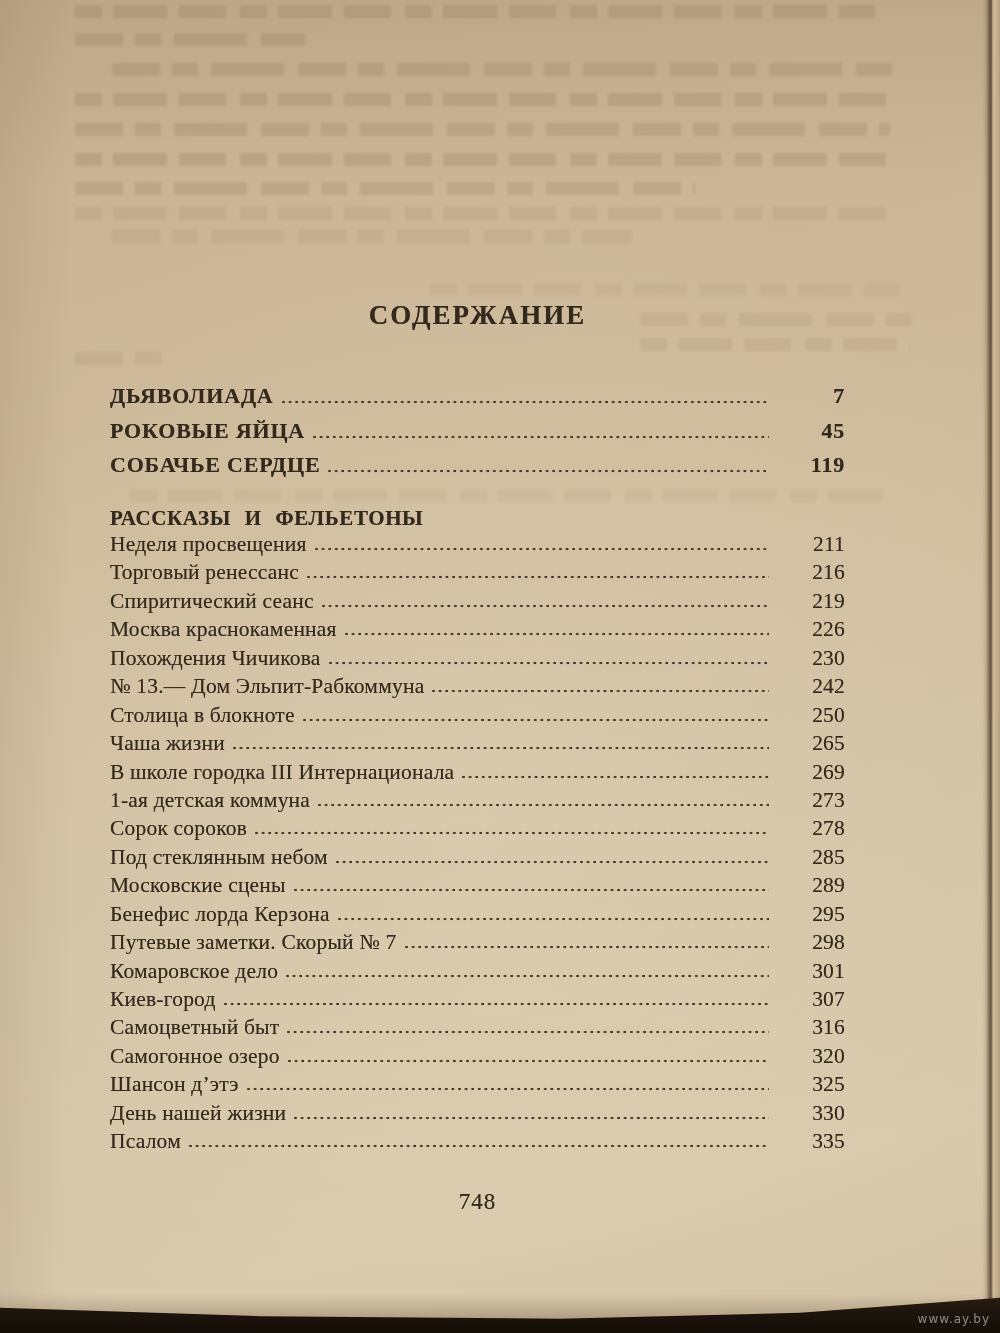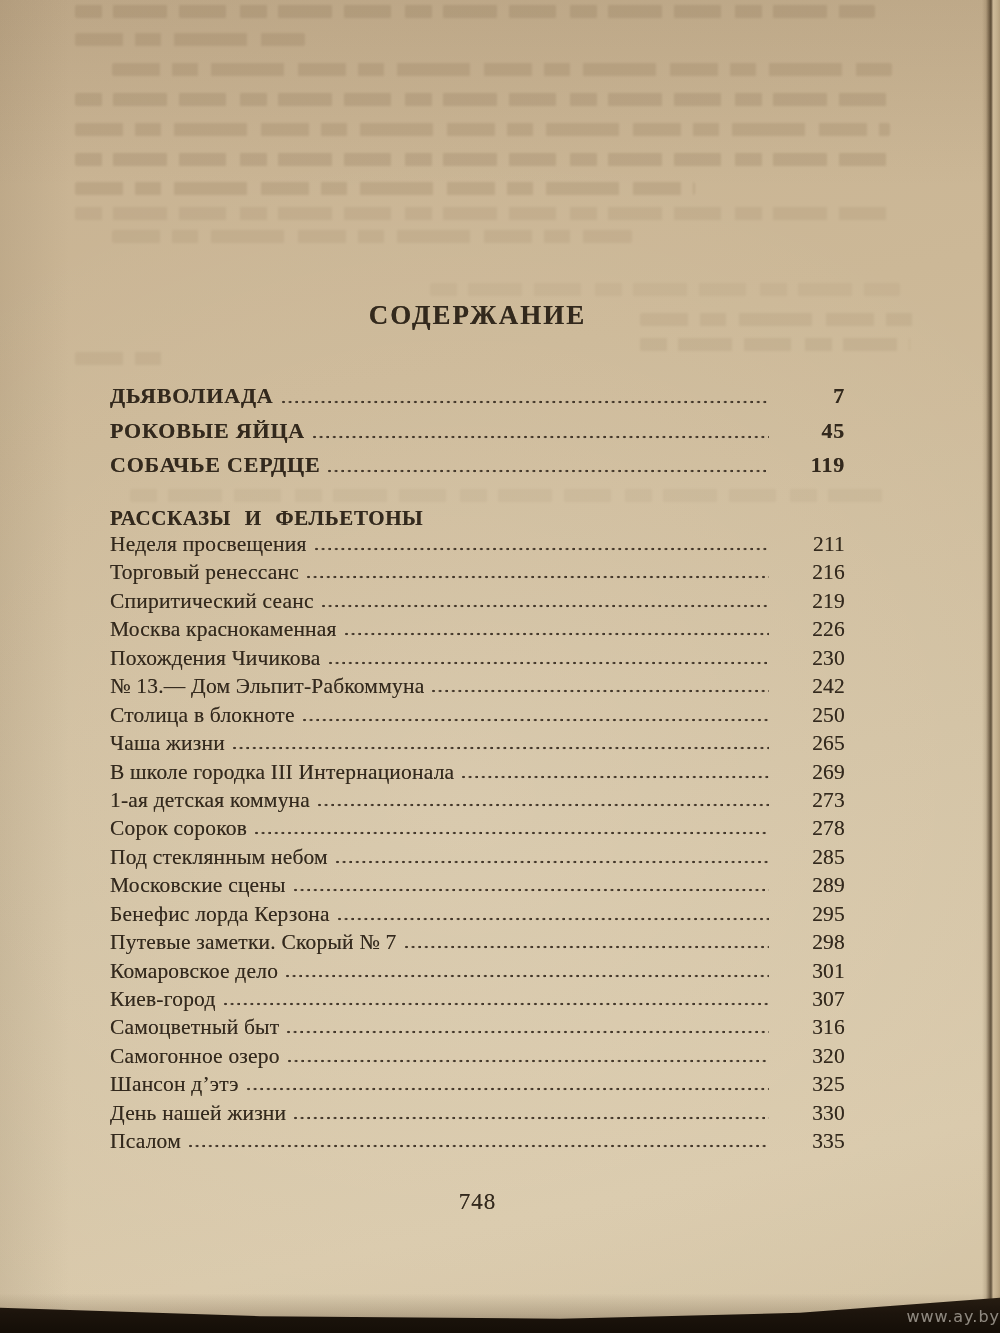--- a/index.html
+++ b/index.html
@@ -59,22 +59,22 @@
     background:linear-gradient(90deg,
       rgba(96,74,46,0) 0, rgba(96,74,46,.18) 22%,
       rgba(71,54,33,.65) 42%, rgba(58,44,26,.75) 50%,
       rgba(205,185,152,.95) 62%, #c8b593 74%, #bfab89 88%, #b4a07e 100%);}
   .bottom-shadow{position:absolute;left:0;right:0;bottom:0;height:64px;z-index:7;pointer-events:none;
     background:linear-gradient(180deg, rgba(72,52,30,0) 0 38%, rgba(72,52,30,.22) 70%, rgba(46,32,18,.45) 100%);}
   .bottom-edge{position:absolute;left:0;right:0;bottom:0;height:42px;z-index:8;pointer-events:none;
     background:linear-gradient(180deg,#2b2014 0,#1c140c 55%,#140e07 100%);
     clip-path:polygon(0 40%, 26% 60%, 56% 66%, 80% 52%, 100% 16%, 100% 100%, 0 100%);
     filter:blur(.5px);}
-  .watermark{position:absolute;right:0;bottom:7px;z-index:9;
-    font-family:"DejaVu Sans","Liberation Sans",sans-serif;font-size:16px;
+  .watermark{position:absolute;right:10px;bottom:7px;z-index:9;
+    font-family:"DejaVu Sans","Liberation Sans",sans-serif;font-size:12px;
     color:rgba(238,233,224,.55);letter-spacing:1px;}
 </style>
 </head>
 <body>
 
 <div class="page">
 
   <div class="ghost g1" style="left:75px;top:5px;width:800px;"></div>
   <div class="ghost g2" style="left:75px;top:33px;width:230px;"></div>
   <div class="ghost g2" style="left:112px;top:63px;width:780px;"></div>

